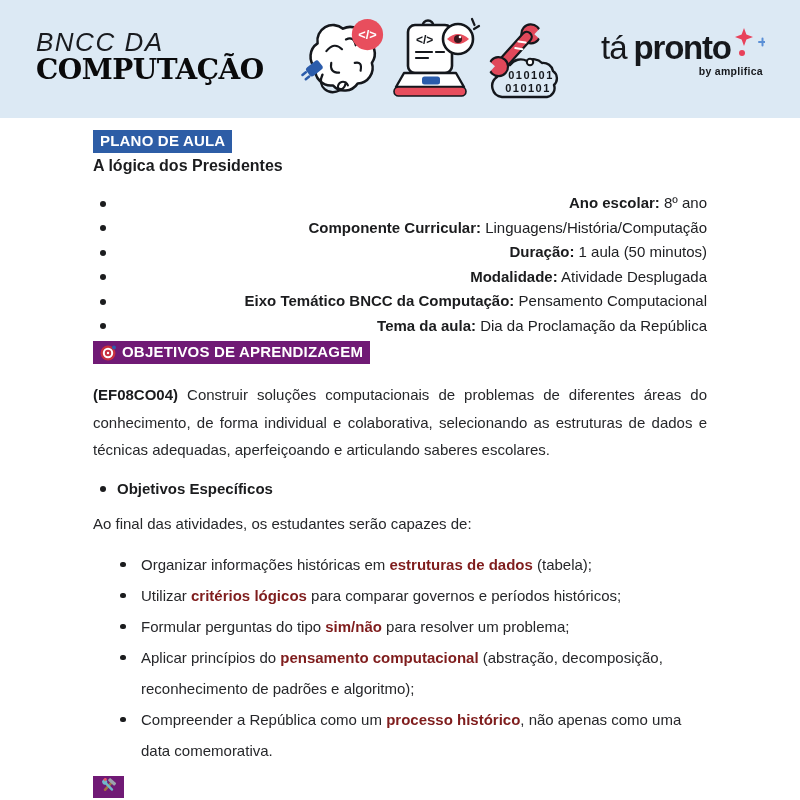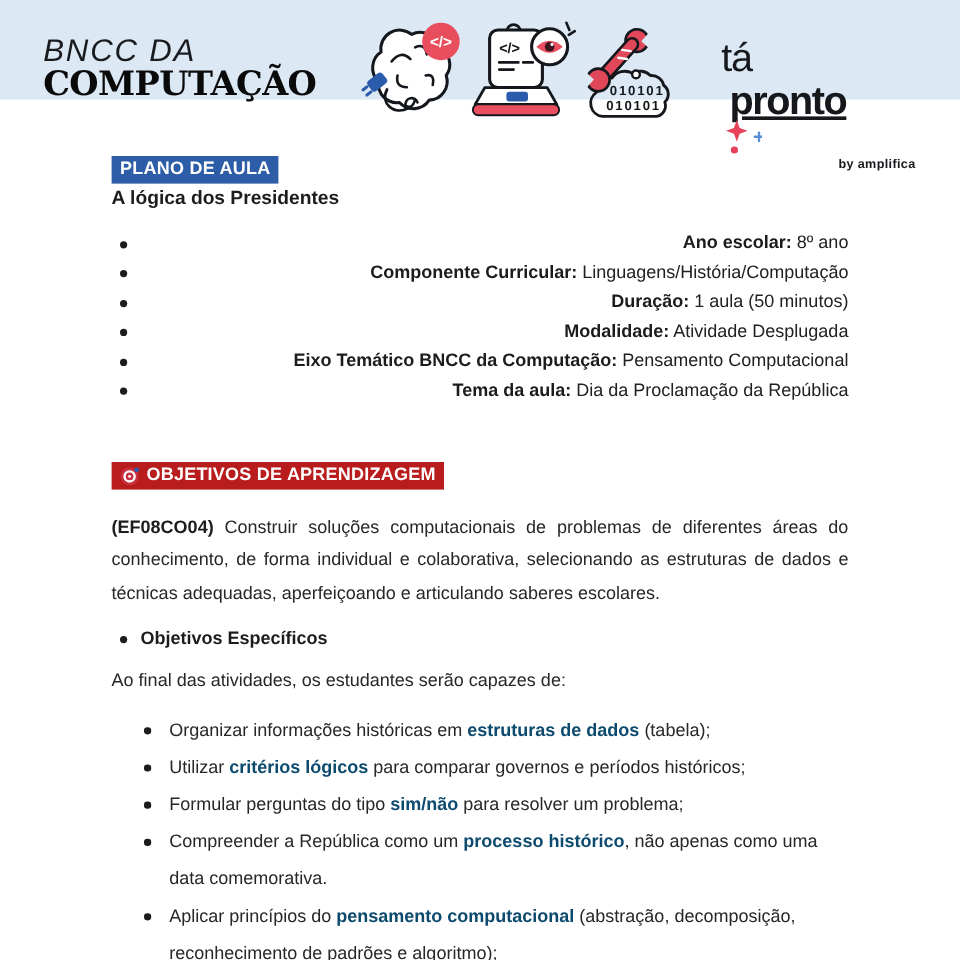--- a/index.html
+++ b/index.html
@@ -10,21 +10,21 @@
     background: #ffffff;
     font-family: "Liberation Sans", sans-serif;
     color: #202124;
   }
   * { box-sizing: border-box; }
 
   
   .header {
     position: absolute;
     left: 0; top: 0;
-    width: 800px; height: 83px;
+    width: 800px; height: 118px;
     background: #dce9f4;
   }
   .logo { position: absolute; left: 36px; top: 28px; }
   .logo-line1 {
     font-size: 26px;
     font-style: italic;
     font-weight: 300;
     letter-spacing: 1.5px;
     color: #191b1f;
     line-height: 28px;
@@ -37,28 +37,28 @@
     color: #0a0a0b;
     line-height: 32px;
     margin-top: -2px;
   }
   .hicon { position: absolute; }
   .icon-brain  { left: 299px; top: 13px; }
   .icon-laptop { left: 390px; top: 13px; }
   .icon-wrench { left: 482px; top: 15px; }
 
   .brand { position: absolute; left: 601px; top: 30px; width: 190px; }
-  .brand-row { display: flex; align-items: flex-start; flex-direction: column; }
+  .brand-row { display: flex; align-items: flex-start; }
   .brand-ta {
     font-size: 33px; font-weight: 400; color: #16181c;
     letter-spacing: -1px; line-height: 36px;
   }
   .brand-pronto {
     font-size: 33px; font-weight: 800; color: #16181c;
-    letter-spacing: -1.2px; line-height: 36px; margin-left: 7px; text-decoration: underline;
+    letter-spacing: -1.2px; line-height: 36px; margin-left: 7px;
   }
   .brand-sparkles { margin-left: 2px; margin-top: -4px; }
   .brand-byline {
     display: block; text-align: right;
     font-size: 10.5px; font-weight: 700; letter-spacing: 0.3px;
     color: #16181c; margin-top: -1px; padding-right: 28px;
   }
 
   
   .content {
@@ -73,21 +73,21 @@
     align-items: center;
     gap: 5px;
     padding: 2px 7px 3px 7px;
     font-weight: 700;
     font-size: 15px;
     letter-spacing: 0.2px;
     color: #ffffff;
     line-height: 18px;
   }
   .badge-blue { background: #2d5da6; }
-  .badge-red  { background: #b91c1c; margin-top: 44px; }
+  .badge-red  { background: #701a75; }
 
   .subtitle {
     font-size: 16px;
     font-weight: 700;
     color: #1b1c1e;
     line-height: 19px;
     margin-top: 3px;
   }
 
   ul.meta { list-style: none; margin: 16px 0 0 0; padding: 0 0 0 7px; text-align: right; }
@@ -142,21 +142,21 @@
     color: #26272a;
   }
   ul.objectives li::before {
     content: "";
     position: absolute;
     left: -21px; top: 13px;
     width: 5.5px; height: 5.5px;
     border-radius: 50%;
     background: #1b1c1e;
   }
-  .b { font-weight: 700; color: #0c4a6e; text-align: center; }
+  .b { font-weight: 700; color: #7f1d1d; text-align: center; }
 </style>
 </head>
 <body>
 
 <div class="header">
 
   <div class="logo">
     <div class="logo-line1">BNCC DA</div>
     <div class="logo-line2">COMPUTAÇÃO</div>
   </div>
@@ -253,22 +253,22 @@
   <p class="skill-para"><span class="skill-code">(EF08CO04)</span><span> Construir soluções computacionais de problemas de diferentes áreas do conhecimento, de forma individual e colaborativa, selecionando as estruturas de dados e técnicas adequadas, aperfeiçoando e articulando saberes escolares.</span></p>
 
   <div class="spec-obj">Objetivos Específicos</div>
 
   <p class="intro-line">Ao final das atividades, os estudantes serão capazes de:</p>
 
   <ul class="objectives">
     <li><span>Organizar informações históricas em </span><span class="b">estruturas de dados</span><span> (tabela);</span></li>
     <li><span>Utilizar </span><span class="b">critérios lógicos</span><span> para comparar governos e períodos históricos;</span></li>
     <li><span>Formular perguntas do tipo </span><span class="b">sim/não</span><span> para resolver um problema;</span></li>
+    <li><span>Aplicar princípios do </span><span class="b">pensamento computacional</span><span> (abstração, decomposição, reconhecimento de padrões e algoritmo);</span></li>
     <li><span>Compreender a República como um </span><span class="b">processo histórico</span><span>, não apenas como uma data comemorativa.</span></li>
-    <li><span>Aplicar princípios do </span><span class="b">pensamento computacional</span><span> (abstração, decomposição, reconhecimento de padrões e algoritmo);</span></li>
   </ul>
 
   <div class="badge-wrap2">
     <span class="badge badge-red">
       <svg width="17" height="17" viewBox="0 0 17 17">
         <g transform="rotate(42 8 8)">
           <rect x="7" y="1" width="2.6" height="13" rx="1.2" fill="#a5703f"></rect>
           <rect x="4" y="0.5" width="8.6" height="3.4" rx="1" fill="#9aa3ad"></rect>
         </g>
         <g transform="rotate(-44 8 8)">

